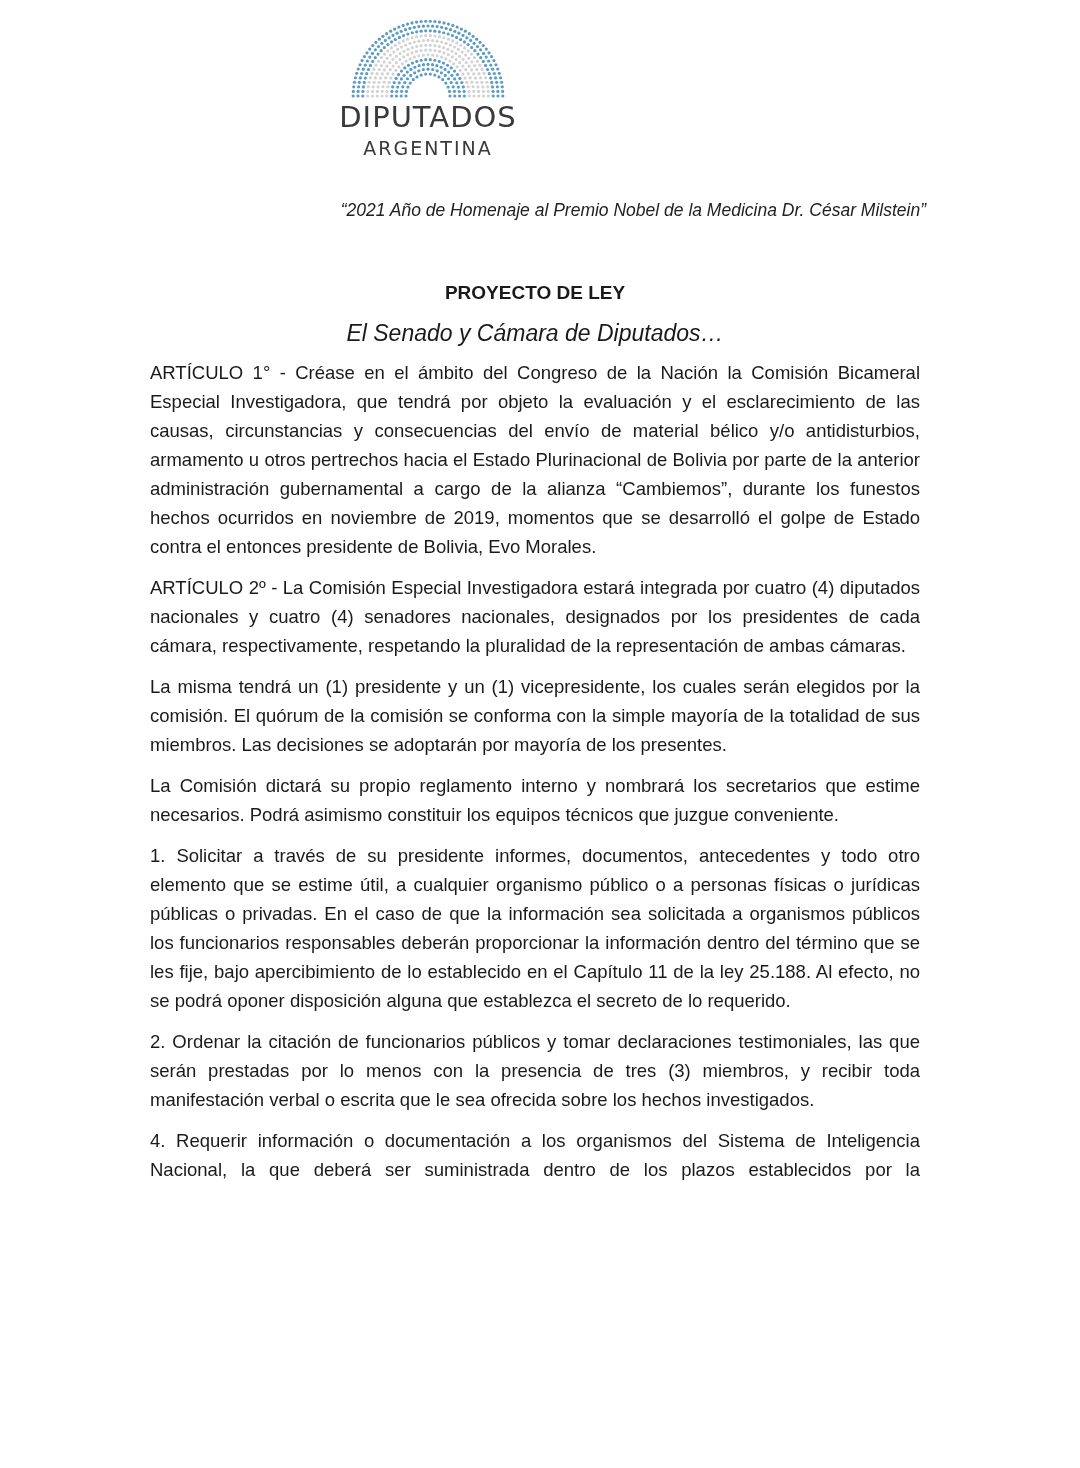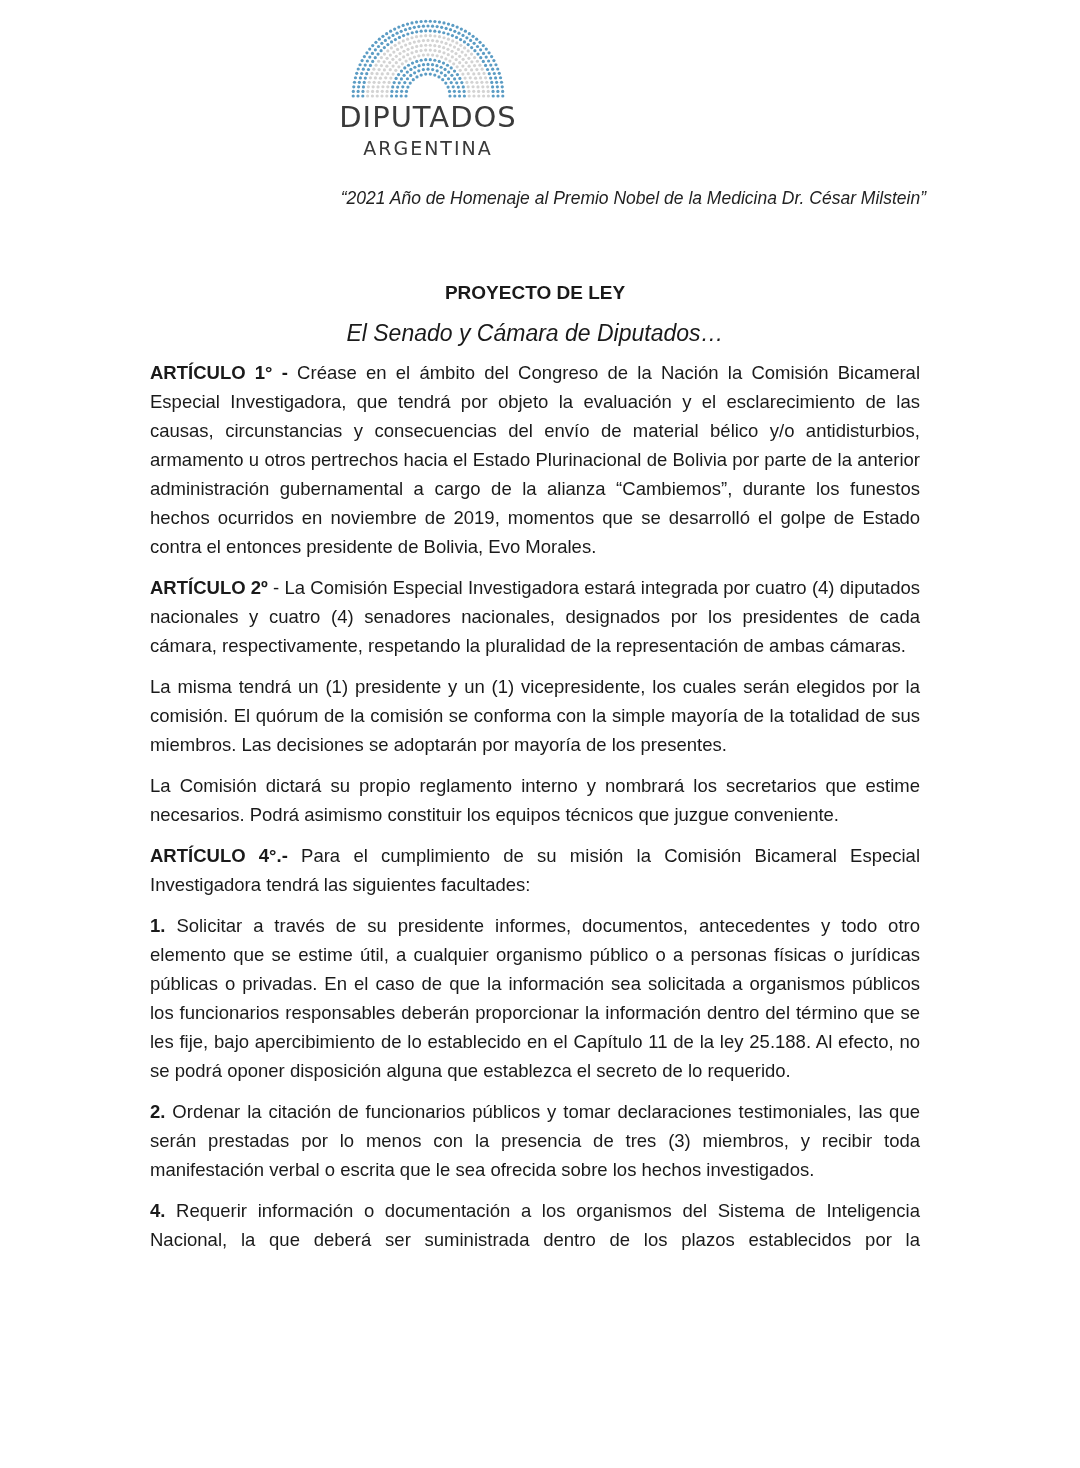--- a/index.html
+++ b/index.html
@@ -4,28 +4,28 @@
   <style>
     html, body { margin: 0; padding: 0; background: #ffffff; }
     body { width: 1080px; height: 1468px; position: relative; overflow: hidden;
            font-family: "Liberation Sans", sans-serif; color: #1a1a1a; }
     .logo { position: absolute; left: 0; top: 18px; width: 856px; text-align: center; }
     .logo svg { display: block; margin: 0 auto; }
     .logo-title { font-family: "DejaVu Sans", sans-serif; font-size: 29px; letter-spacing: 1px;
                   color: #3a3a3a; margin-top: 2px; line-height: 34px; }
     .logo-sub { font-family: "DejaVu Sans", sans-serif; font-size: 19px; letter-spacing: 2px;
                 color: #3a3a3a; line-height: 24px; margin-top: 2px; text-align: center; }
-    .motto { position: absolute; top: 188px; right: 154px; font-style: italic; font-size: 17.5px;
+    .motto { position: absolute; top: 200px; right: 154px; font-style: italic; font-size: 17.5px;
              color: #222; }
     .content { position: absolute; left: 150px; top: 278px; width: 770px; font-size: 18.5px;
                line-height: 29px; }
     .doc-title { text-align: center; font-weight: bold; font-size: 19px; margin: 0 0 12px 0; }
     .doc-intro { text-align: center; font-style: italic; font-size: 23px; margin: 0 0 10px 0; }
     p.para { text-align: justify; margin: 0 0 12px 0; }
-    p.para b { font-weight: bold; }
+    p.para b { font-weight: normal; }
   </style>
 </head>
 <body>
 
 <div class="logo">
   <svg id="hemicycle" width="160" height="80" viewBox="0 0 160 80">
       <circle cx="58.00" cy="78.00" r="1.6" fill="#5b9cc4"></circle>
       <circle cx="58.48" cy="73.43" r="1.6" fill="#5b9cc4"></circle>
       <circle cx="59.90" cy="69.05" r="1.6" fill="#5b9cc4"></circle>
       <circle cx="62.20" cy="65.07" r="1.6" fill="#5b9cc4"></circle>
@@ -442,17 +442,16 @@
 <div class="motto">“2021 Año de Homenaje al Premio Nobel de la Medicina Dr. César Milstein”</div>
 
 <div class="content">
   <div class="doc-title">PROYECTO DE LEY</div>
   <div class="doc-intro">El Senado y Cámara de Diputados…</div>
 
   <p class="para"><b>ARTÍCULO 1° -</b><span> Créase en el ámbito del Congreso de la Nación la Comisión Bicameral Especial Investigadora, que tendrá por objeto la evaluación y el esclarecimiento de las causas, circunstancias y consecuencias del envío de material bélico y/o antidisturbios, armamento u otros pertrechos hacia el Estado Plurinacional de Bolivia por parte de la anterior administración gubernamental a cargo de la alianza “Cambiemos”, durante los funestos hechos ocurridos en noviembre de 2019, momentos que se desarrolló el golpe de Estado contra el entonces presidente de Bolivia, Evo Morales.</span></p>
   <p class="para"><b>ARTÍCULO 2º</b><span> - La Comisión Especial Investigadora estará integrada por cuatro (4) diputados nacionales y cuatro (4) senadores nacionales, designados por los presidentes de cada cámara, respectivamente, respetando la pluralidad de la representación de ambas cámaras.</span></p>
   <p class="para"><span>La misma tendrá un (1) presidente y un (1) vicepresidente, los cuales serán elegidos por la comisión. El quórum de la comisión se conforma con la simple mayoría de la totalidad de sus miembros. Las decisiones se adoptarán por mayoría de los presentes.</span></p>
   <p class="para"><span>La Comisión dictará su propio reglamento interno y nombrará los secretarios que estime necesarios. Podrá asimismo constituir los equipos técnicos que juzgue conveniente.</span></p>
-  <p class="para"><b>ARTÍCULO 4°.-</b><span> Para el cumplimiento de su misión la Comisión Bicameral Especial Investigadora tendrá las siguientes facultades:</span></p>
   <p class="para"><b>1.</b><span> Solicitar a través de su presidente informes, documentos, antecedentes y todo otro elemento que se estime útil, a cualquier organismo público o a personas físicas o jurídicas públicas o privadas. En el caso de que la información sea solicitada a organismos públicos los funcionarios responsables deberán proporcionar la información dentro del término que se les fije, bajo apercibimiento de lo establecido en el Capítulo 11 de la ley 25.188. Al efecto, no se podrá oponer disposición alguna que establezca el secreto de lo requerido.</span></p>
   <p class="para"><b>2.</b><span> Ordenar la citación de funcionarios públicos y tomar declaraciones testimoniales, las que serán prestadas por lo menos con la presencia de tres (3) miembros, y recibir toda manifestación verbal o escrita que le sea ofrecida sobre los hechos investigados.</span></p>
   <p class="para" style="text-align-last: justify;"><b>4.</b><span> Requerir información o documentación a los organismos del Sistema de Inteligencia Nacional, la que deberá ser suministrada dentro de los plazos establecidos por la</span></p>
 </div>
 
 </body></html>

